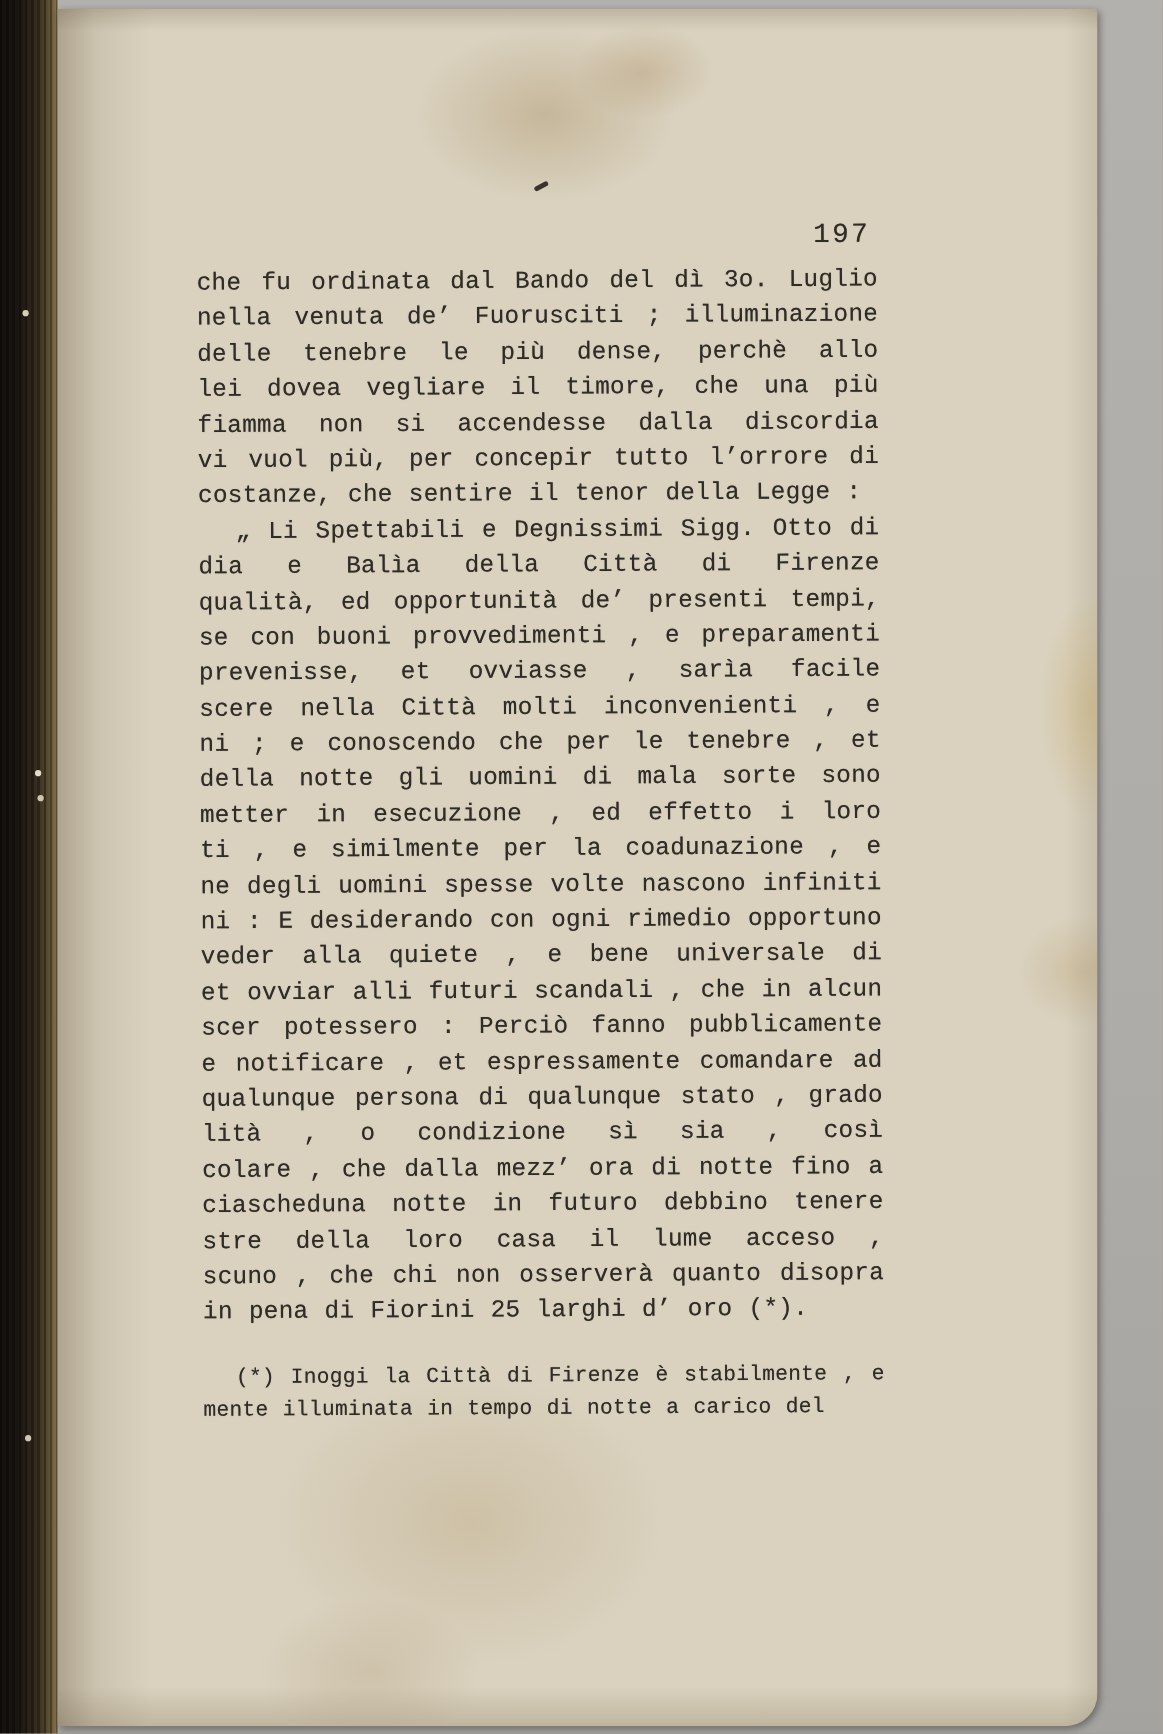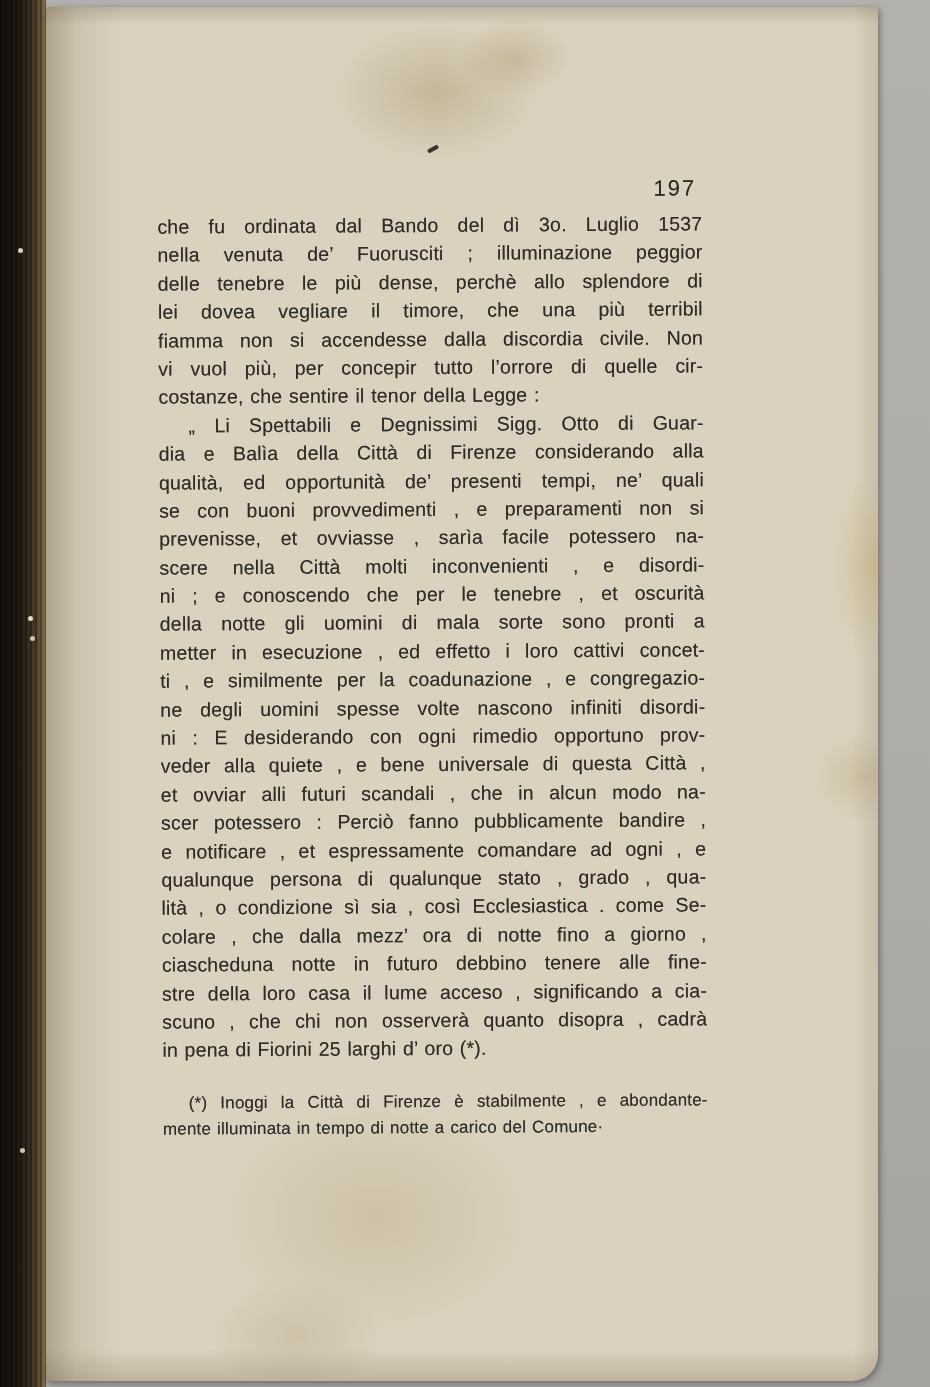--- a/index.html
+++ b/index.html
@@ -1,19 +1,19 @@
 <!DOCTYPE html>
 <html><head>
 <meta charset="utf-8">
 <style>
   html,body{margin:0;padding:0;background:#98968f;}
   .scan{
     position:relative;width:930px;height:1387px;overflow:hidden;
     background:linear-gradient(180deg,#b3b1ae 0%,#aeaca9 60%,#a5a3a0 100%);
-    font-family:Liberation Sans, sans-serif;
+    font-family:Liberation Mono, monospace;
   }
   .binding{
     position:absolute;left:0;top:0;width:46px;height:100%;
     background:
       repeating-linear-gradient(90deg, rgba(0,0,0,0.30) 0 2px, rgba(0,0,0,0) 2px 5px),
       linear-gradient(90deg,#14110d 0%,#1c1712 35%,#342a1d 60%,#4d3f29 78%,#6d5c3c 90%,#8a7753 100%);
   }
   .stitch-dots{
     position:absolute;left:18px;top:248px;width:5px;height:5px;border-radius:50%;
     background:#d8cfb8;

